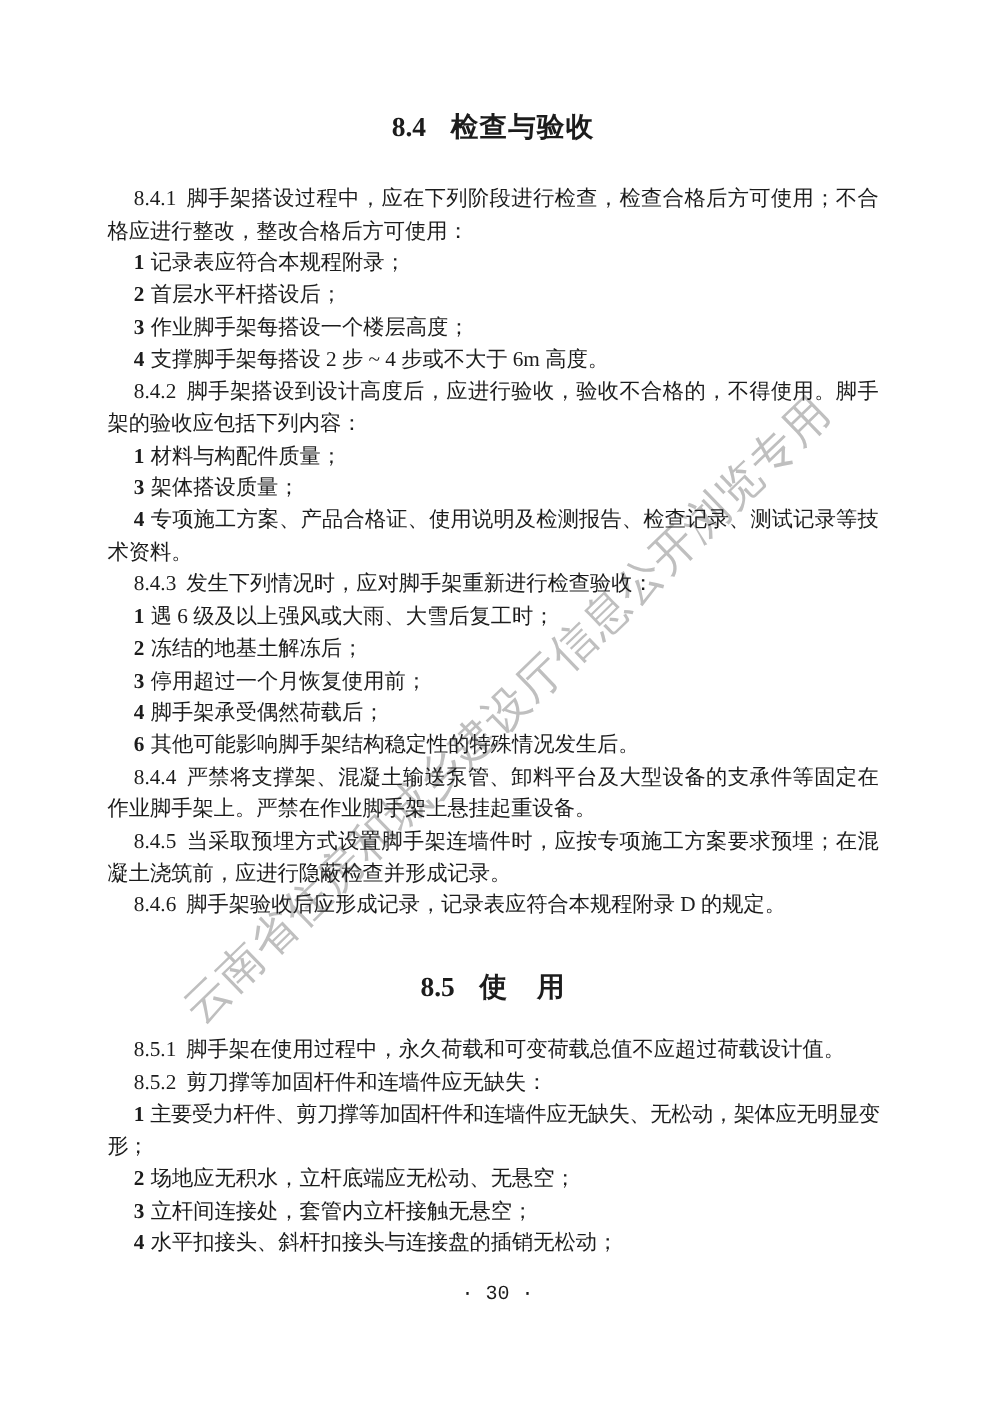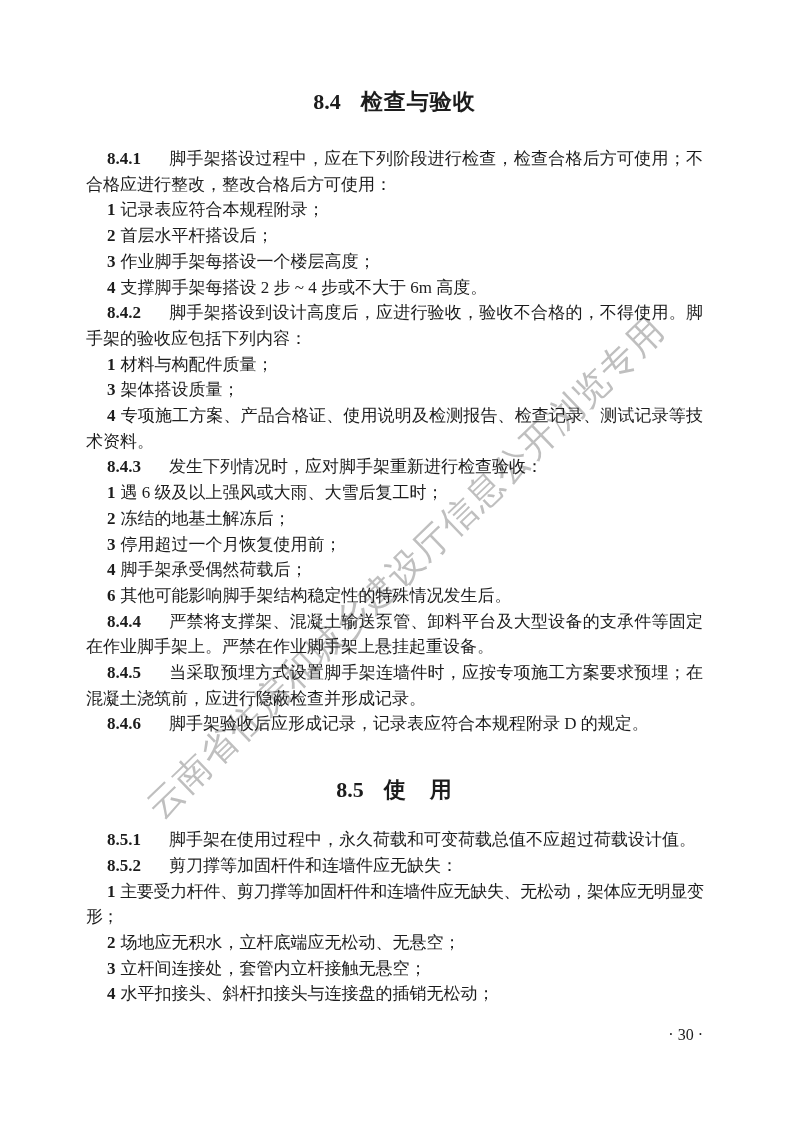--- a/index.html
+++ b/index.html
@@ -48,29 +48,30 @@
   h1.sec.second { margin-top: 39px; }
   p.clause, p.item {
     margin: 0;
     font-size: 17px;
     line-height: 25.7px;
     text-align: justify;
     text-indent: 21px;
   }
   p.first-after-title { margin-top: 30px; }
   p.first-after-title2 { margin-top: 23px; }
-  .cnum { font-weight: bold; margin-right: 28px; }
+  .cnum { font-weight: normal; margin-right: 8px; }
   .inum { font-weight: bold; margin-right: 5px; }
   .tight { letter-spacing: -1px; }
   .pageno {
     margin: 17px 0 0 0;
     font-size: 16px;
     line-height: 22px;
     text-indent: 7px;
-    text-align: right;
+    text-align: center;
+    font-family: Liberation Mono, monospace;
   }
 </style>
 </head>
 <body>
 
 <div class="page">
 
   <div class="watermark">云南省住房和城乡建设厅信息公开浏览专用</div>
 
   <div class="content">

